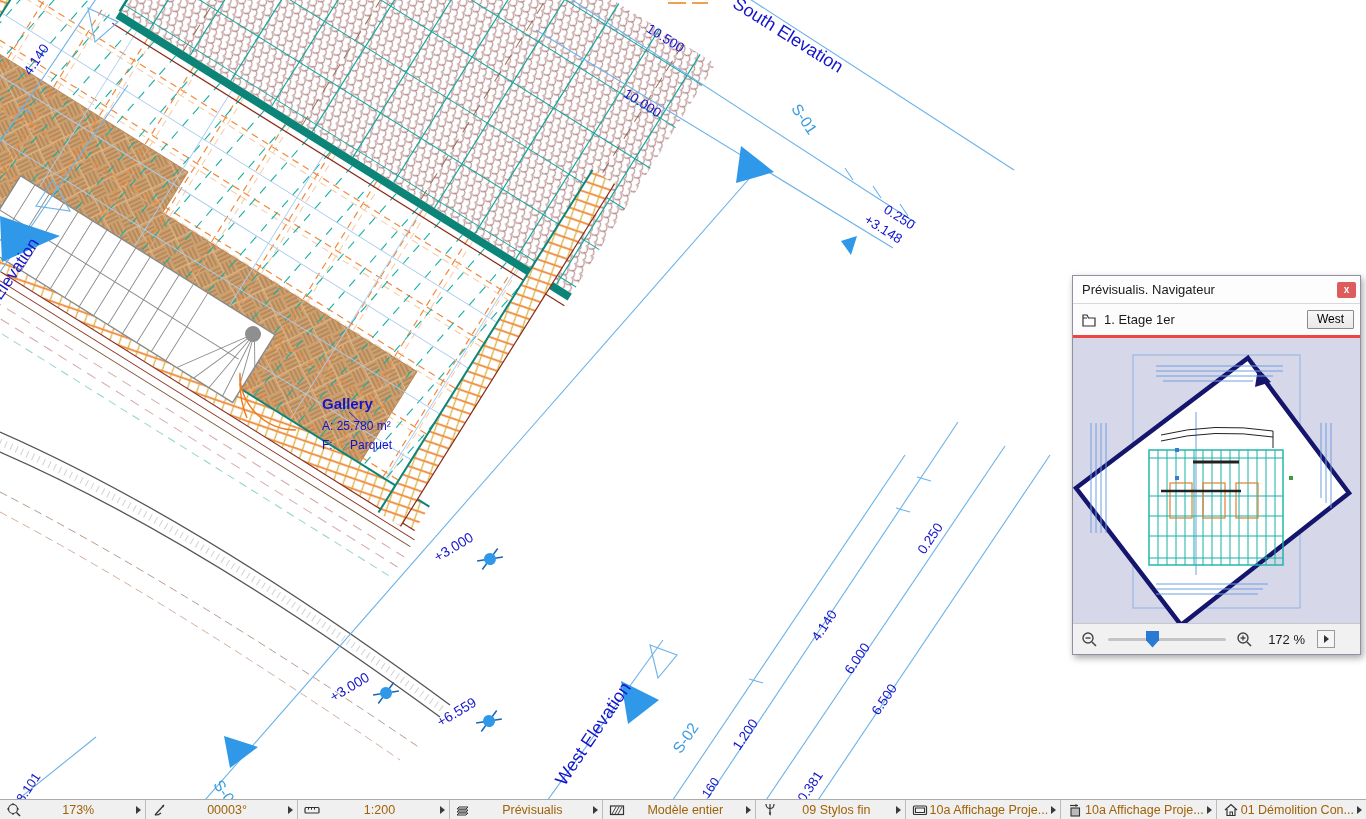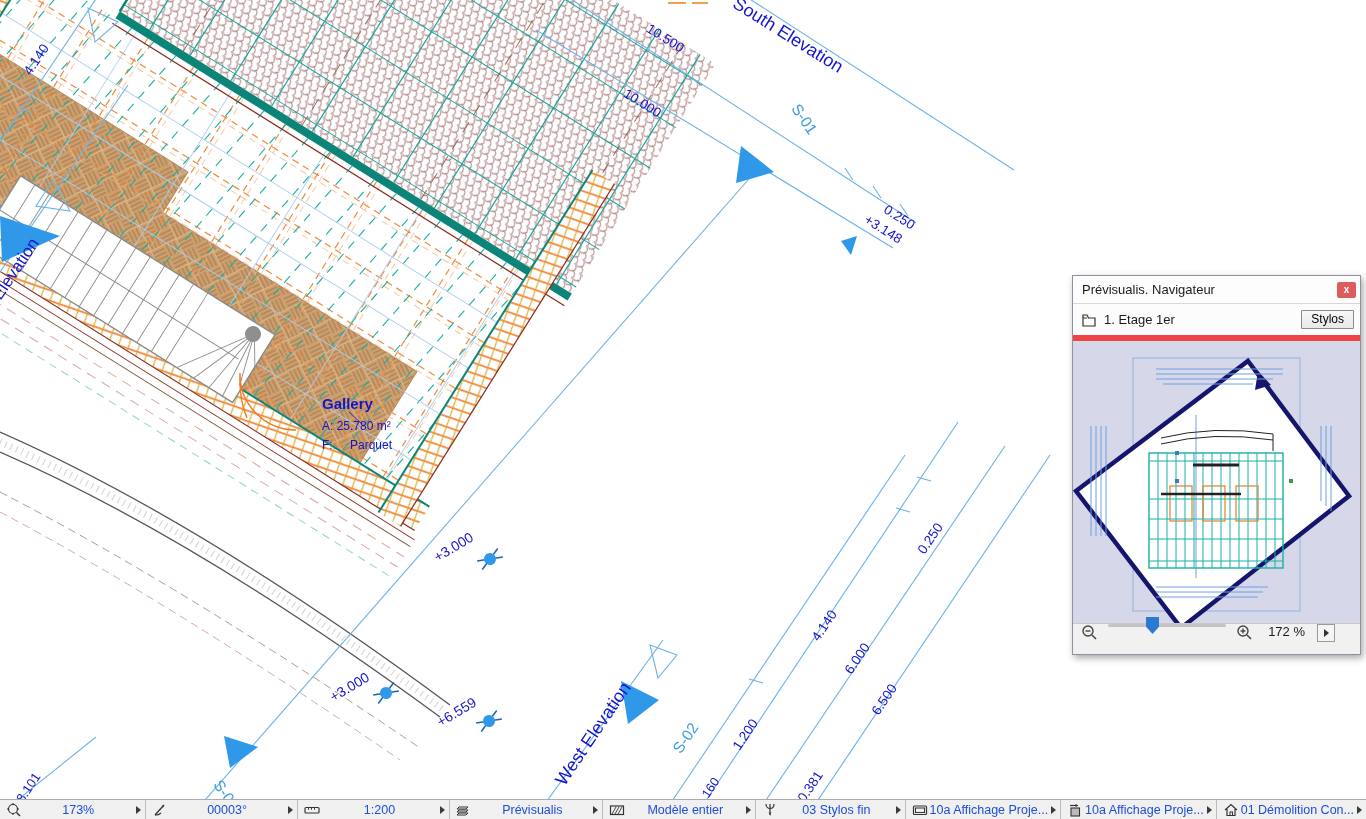--- a/index.html
+++ b/index.html
@@ -10,37 +10,37 @@
   #navigator{position:absolute;left:1072px;top:275px;width:287px;height:378px;
     background:#a21caf;border:1px solid #8f90a0;box-shadow:2px 3px 7px rgba(0,0,0,.35);
     display:flex;flex-direction:column;font-size:13px;color:#1a1a1a;}
   #nav-header{height:27px;display:flex;align-items:center;background:#fdfdfd;
     border-bottom:1px solid #d8d8d8;padding:0 4px 0 9px;}
   #nav-title{flex:1;font-size:13px;}
   #nav-close{width:19px;height:16px;background:#dd5c5c;border-radius:2px;color:#fff;
     font-size:10px;font-weight:bold;display:flex;align-items:center;justify-content:center;
     cursor:default;line-height:1;}
   #nav-story{height:31px;display:flex;align-items:center;background:#fcfcfc;
-    border-bottom:6px solid #ef4444;padding:0 6px 0 8px;gap:7px;}
+    border-bottom:3px solid #ef4444;padding:0 6px 0 8px;gap:7px;}
   #nav-story-label{flex:1;}
   #nav-go{border:1px solid #8a8a8a;background:linear-gradient(#f8f8f8,#e8e8e8);
     font-size:12px;padding:1px 9px 2px;border-radius:1px;font-family:inherit;}
   #nav-preview{flex:1;background:#d7d7ea;position:relative;overflow:hidden;}
   #nav-footer{height:30px;background:#f1f1f1;border-top:1px solid #cscsc;border-top:1px solid #c8c8c8;
-    display:flex;align-items:flex-start;padding:0 22px 0 8px;gap:6px;}
+    display:flex;align-items:center;padding:0 22px 0 8px;gap:6px;}
   #zoom-track{width:118px;height:3px;background:#c4c4c4;border-radius:2px;position:relative;margin:0 4px;}
   #zoom-handle{position:absolute;left:38px;top:-7px;width:13px;height:17px;background:#2a7ad4;
     clip-path:polygon(0 0,100% 0,100% 58%,50% 100%,0 58%);}
   #zoom-pct{width:46px;text-align:right;font-size:13px;}
   #nav-more{width:16px;height:16px;border:1px solid #9a9a9a;background:#f5f5f5;margin-left:6px;
     display:flex;align-items:center;justify-content:center;}
   .tri-right{width:0;height:0;border-left:5px solid #333;border-top:4px solid transparent;border-bottom:4px solid transparent;}
   
   #statusbar{position:absolute;left:0;top:799px;width:1366px;height:20px;background:#f0f0f0;
-    border-top:1px solid #ababab;display:flex;align-items:stretch;font-size:12.5px;color:#1d4ed8;}
+    border-top:1px solid #ababab;display:flex;align-items:stretch;font-size:12.5px;color:#a16207;}
   .sb-seg{display:flex;align-items:center;border-right:1px solid #bcbcbc;padding:0 4px 0 6px;}
   .sb-icon{width:18px;height:16px;flex:0 0 18px;display:flex;align-items:center;}
   .sb-label{flex:1;text-align:center;white-space:nowrap;overflow:hidden;}
   .sb-arrow{width:0;height:0;border-left:5px solid #3a3a3a;border-top:4px solid transparent;
     border-bottom:4px solid transparent;margin-left:3px;}
 </style>
 </head>
 <body>
 
 <div id="canvas">
@@ -249,21 +249,21 @@
 <div id="navigator">
   <div id="nav-header">
     <span id="nav-title">Prévisualis. Navigateur</span>
     <span id="nav-close">x</span>
   </div>
   <div id="nav-story">
     <svg width="16" height="16" viewBox="0 0 16 16">
       <path d="M2,14 V3 h4 l1.5,3 H14 v8 z M2,6 h4" fill="none" stroke="#333" stroke-width="1.2"></path>
     </svg>
     <span id="nav-story-label">1. Etage 1er</span>
-    <button id="nav-go">Stylos</button>
+    <button id="nav-go">West</button>
   </div>
   <div id="nav-preview">
     <svg width="285" height="290" viewBox="0 0 285 290">
       <rect x="60" y="17" width="167" height="253" fill="none" stroke="#8fb4e0" stroke-width="1"></rect>
 
       <polygon points="175,20 276,155 108,287 3,150" fill="#ffffff" stroke="#15156e" stroke-width="4.5"></polygon>
       <polygon points="185,30 198,44 182,49" fill="#15156e"></polygon>
 
       <g stroke="#6f9fe0" stroke-width="1" fill="none">
         <path d="M83,28 H210 M83,33 H210 M83,38 H200 M90,43 H180"></path>
@@ -365,21 +365,21 @@
     <span class="sb-label">Modèle entier</span>
     <span class="sb-arrow"></span>
   </div>
   <div class="sb-seg" style="width:149px">
     <span class="sb-icon">
       <svg width="16" height="16" viewBox="0 0 16 16">
           <path d="M4,2 C4,8 12,8 12,2 M8,2 V13 l-0.01,0" fill="none" stroke="#333" stroke-width="1.2"></path>
           <path d="M8,13 l-1.3,-2.5 h2.6 z" fill="#333"></path>
         </svg>
     </span>
-    <span class="sb-label">03 Stylos fin</span>
+    <span class="sb-label">09 Stylos fin</span>
     <span class="sb-arrow"></span>
   </div>
   <div class="sb-seg" style="width:153px">
     <span class="sb-icon">
       <svg width="16" height="16" viewBox="0 0 16 16">
           <rect x="1.5" y="4" width="13" height="8.5" rx="1" fill="none" stroke="#333" stroke-width="1.2"></rect>
           <rect x="3.5" y="6" width="9" height="4.5" fill="none" stroke="#333" stroke-width="1"></rect>
         </svg>
     </span>
     <span class="sb-label">10a Affichage Proje...</span>

